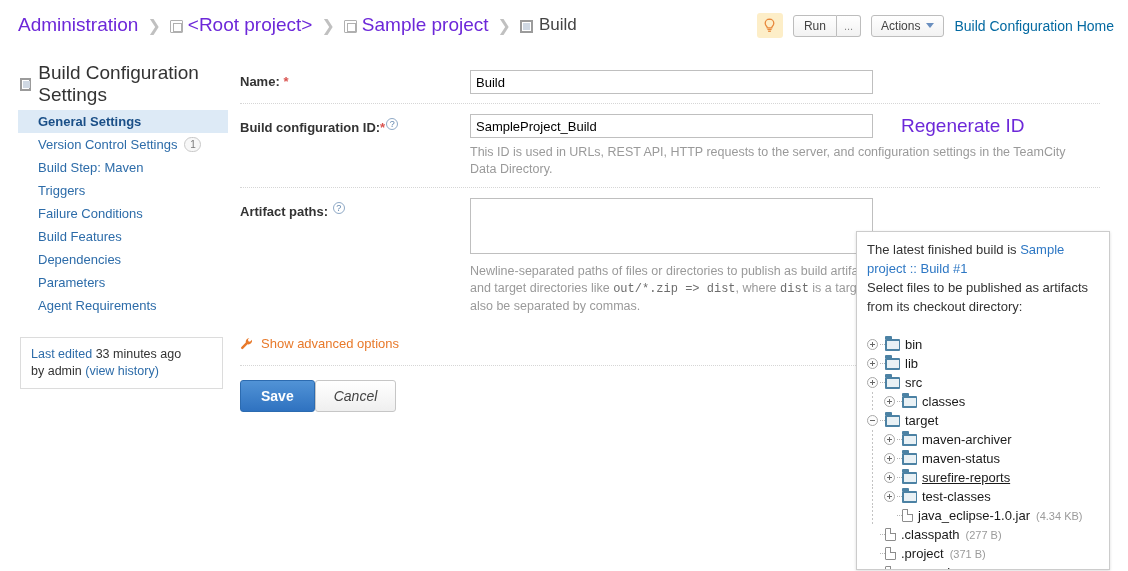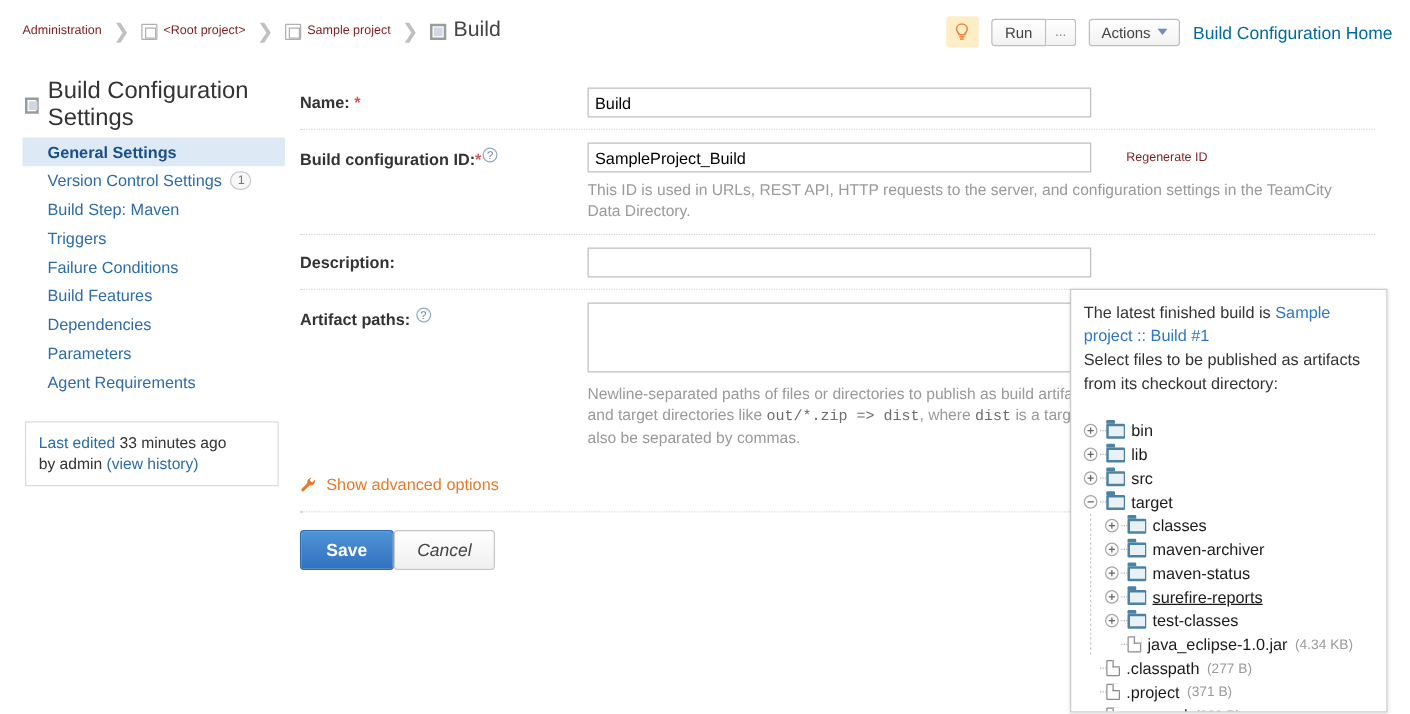--- a/index.html
+++ b/index.html
@@ -140,21 +140,21 @@
     font-family: "Liberation Sans", sans-serif; font-size: 13px;
     color: #000; padding: 2px 5px; outline: none;
   }
   .ta {
     width: 403px; height: 56px; resize: none;
     border: 1px solid #bfbfbf; background: #fff;
     font-family: "Liberation Sans", sans-serif; font-size: 13px;
     padding: 3px 5px; outline: none;
   }
   .inline { display: flex; align-items: center; gap: 28px; }
-  .link { color: #7f1d1d; text-decoration: none; cursor: pointer; font-size: 10px; }
+  .link { color: #6d28d9; text-decoration: none; cursor: pointer; font-size: 19px; }
   .hint {
     color: #9a9a9a; font-size: 12.5px; line-height: 17px;
     margin-top: 6px; max-width: 612px;
   }
   .hint code {
     font-family: "Liberation Mono", monospace; font-size: 12px; color: #6d6d6d;
   }
   .adv {
     display: flex; align-items: center; gap: 7px;
     color: #e8792a; font-size: 13px; cursor: pointer;
@@ -352,26 +352,20 @@
       </div>
       <div class="fld">
         <div class="inline">
           <input class="inp" type="text" value="SampleProject_Build" style="">
           <a class="link">Regenerate ID</a>
         </div>
         <div class="hint">This ID is used in URLs, REST API, HTTP requests to the server, and configuration settings in the TeamCity Data Directory.</div>
       </div>
     </div>
 
-    <div class="row">
-      <div class="lbl">Description:</div>
-      <div class="fld">
-        <input class="inp" type="text" value="" style="">
-      </div>
-    </div>
 
     <div class="row nodots">
       <div class="lbl">
         <span>Artifact paths:</span>
         <span class="qmark">?</span>
       </div>
       <div class="fld">
         <textarea class="ta" style=""></textarea>
         <div class="hint">
           <span>Newline-separated paths of files or directories to publish as build artifac</span><br>
@@ -418,33 +412,33 @@
         <span class="tname">lib</span>
       </div>
 
       <div class="tnode ind1">
         <span class="exp plus"></span>
           <span class="dots"></span>
         <span class="folder"></span>
         <span class="tname">src</span>
       </div>
 
-      <div class="tnode ind1">
-        <span class="exp"></span>
-          <span class="dots"></span>
-        <span class="folder"></span>
-        <span class="tname">target</span>
-      </div>
-
       <div class="tnode">
         <span class="guide"></span>
         <span class="exp plus"></span>
           <span class="dots"></span>
         <span class="folder"></span>
         <span class="tname">classes</span>
+      </div>
+
+      <div class="tnode ind1">
+        <span class="exp"></span>
+          <span class="dots"></span>
+        <span class="folder"></span>
+        <span class="tname">target</span>
       </div>
 
       <div class="tnode">
         <span class="guide"></span>
         <span class="exp plus"></span>
           <span class="dots"></span>
         <span class="folder"></span>
         <span class="tname">maven-archiver</span>
       </div>
 

